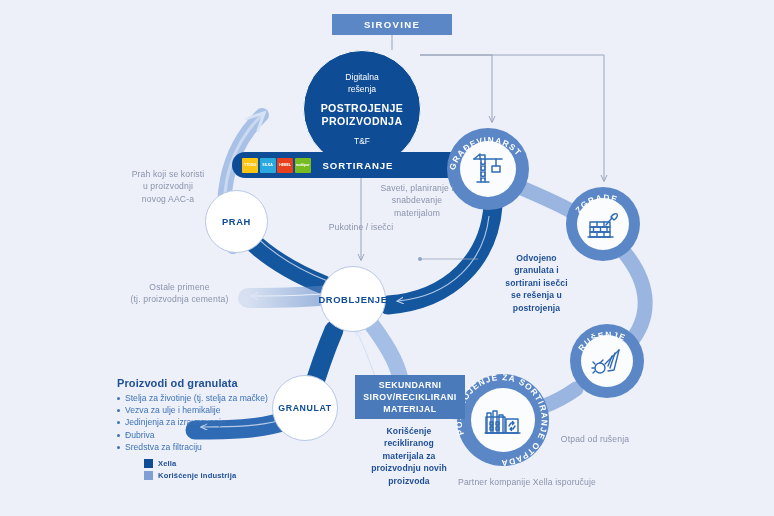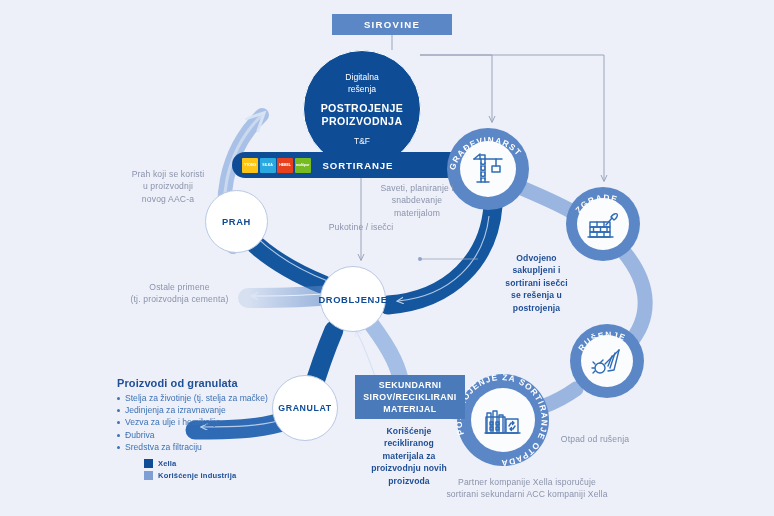--- a/index.html
+++ b/index.html
@@ -363,49 +363,48 @@
     <div>snabdevanje</div>
     <div>materijalom</div>
   </div>
 
   <div class="abs note" id="note-pukotine">
     <div>Pukotine / isečci</div>
   </div>
 
   <div class="abs note-blue" id="note-odvojeno">
     <div>Odvojeno</div>
-    <div>sakupljeni i</div>
+    <div>granulata i</div>
     <div>sortirani isečci</div>
     <div>se rešenja u</div>
     <div>postrojenja</div>
   </div>
 
   <div class="abs note-blue" id="note-koriscenje">
     <div>Korišćenje</div>
     <div>recikliranog</div>
     <div>materijala za</div>
     <div>proizvodnju novih</div>
     <div>proizvoda</div>
   </div>
 
   <div class="abs note" id="note-partner">
     <div>Partner kompanije Xella isporučuje</div>
-    <div>sortirani sekundarni ACC kompaniji Xella</div>
   </div>
 
   <div class="abs note" id="note-otpad">
     <div>Otpad od rušenja</div>
   </div>
 
   <div class="abs" id="gran-list">
     <div class="hd">Proizvodi od granulata</div>
     <ul>
       <li>Stelja za životinje (tj. stelja za mačke)</li>
+      <li>Vezva za ulje i hemikalije</li>
       <li>Jedinjenja za izravnavanje</li>
-      <li>Vezva za ulje i hemikalije</li>
       <li>Đubriva</li>
       <li>Sredstva za filtraciju</li>
     </ul>
   </div>
 
   <div class="abs" id="legend">
     <div class="row">
       <div class="sw dark"></div>
       <div class="txt">Xella</div>
     </div>

